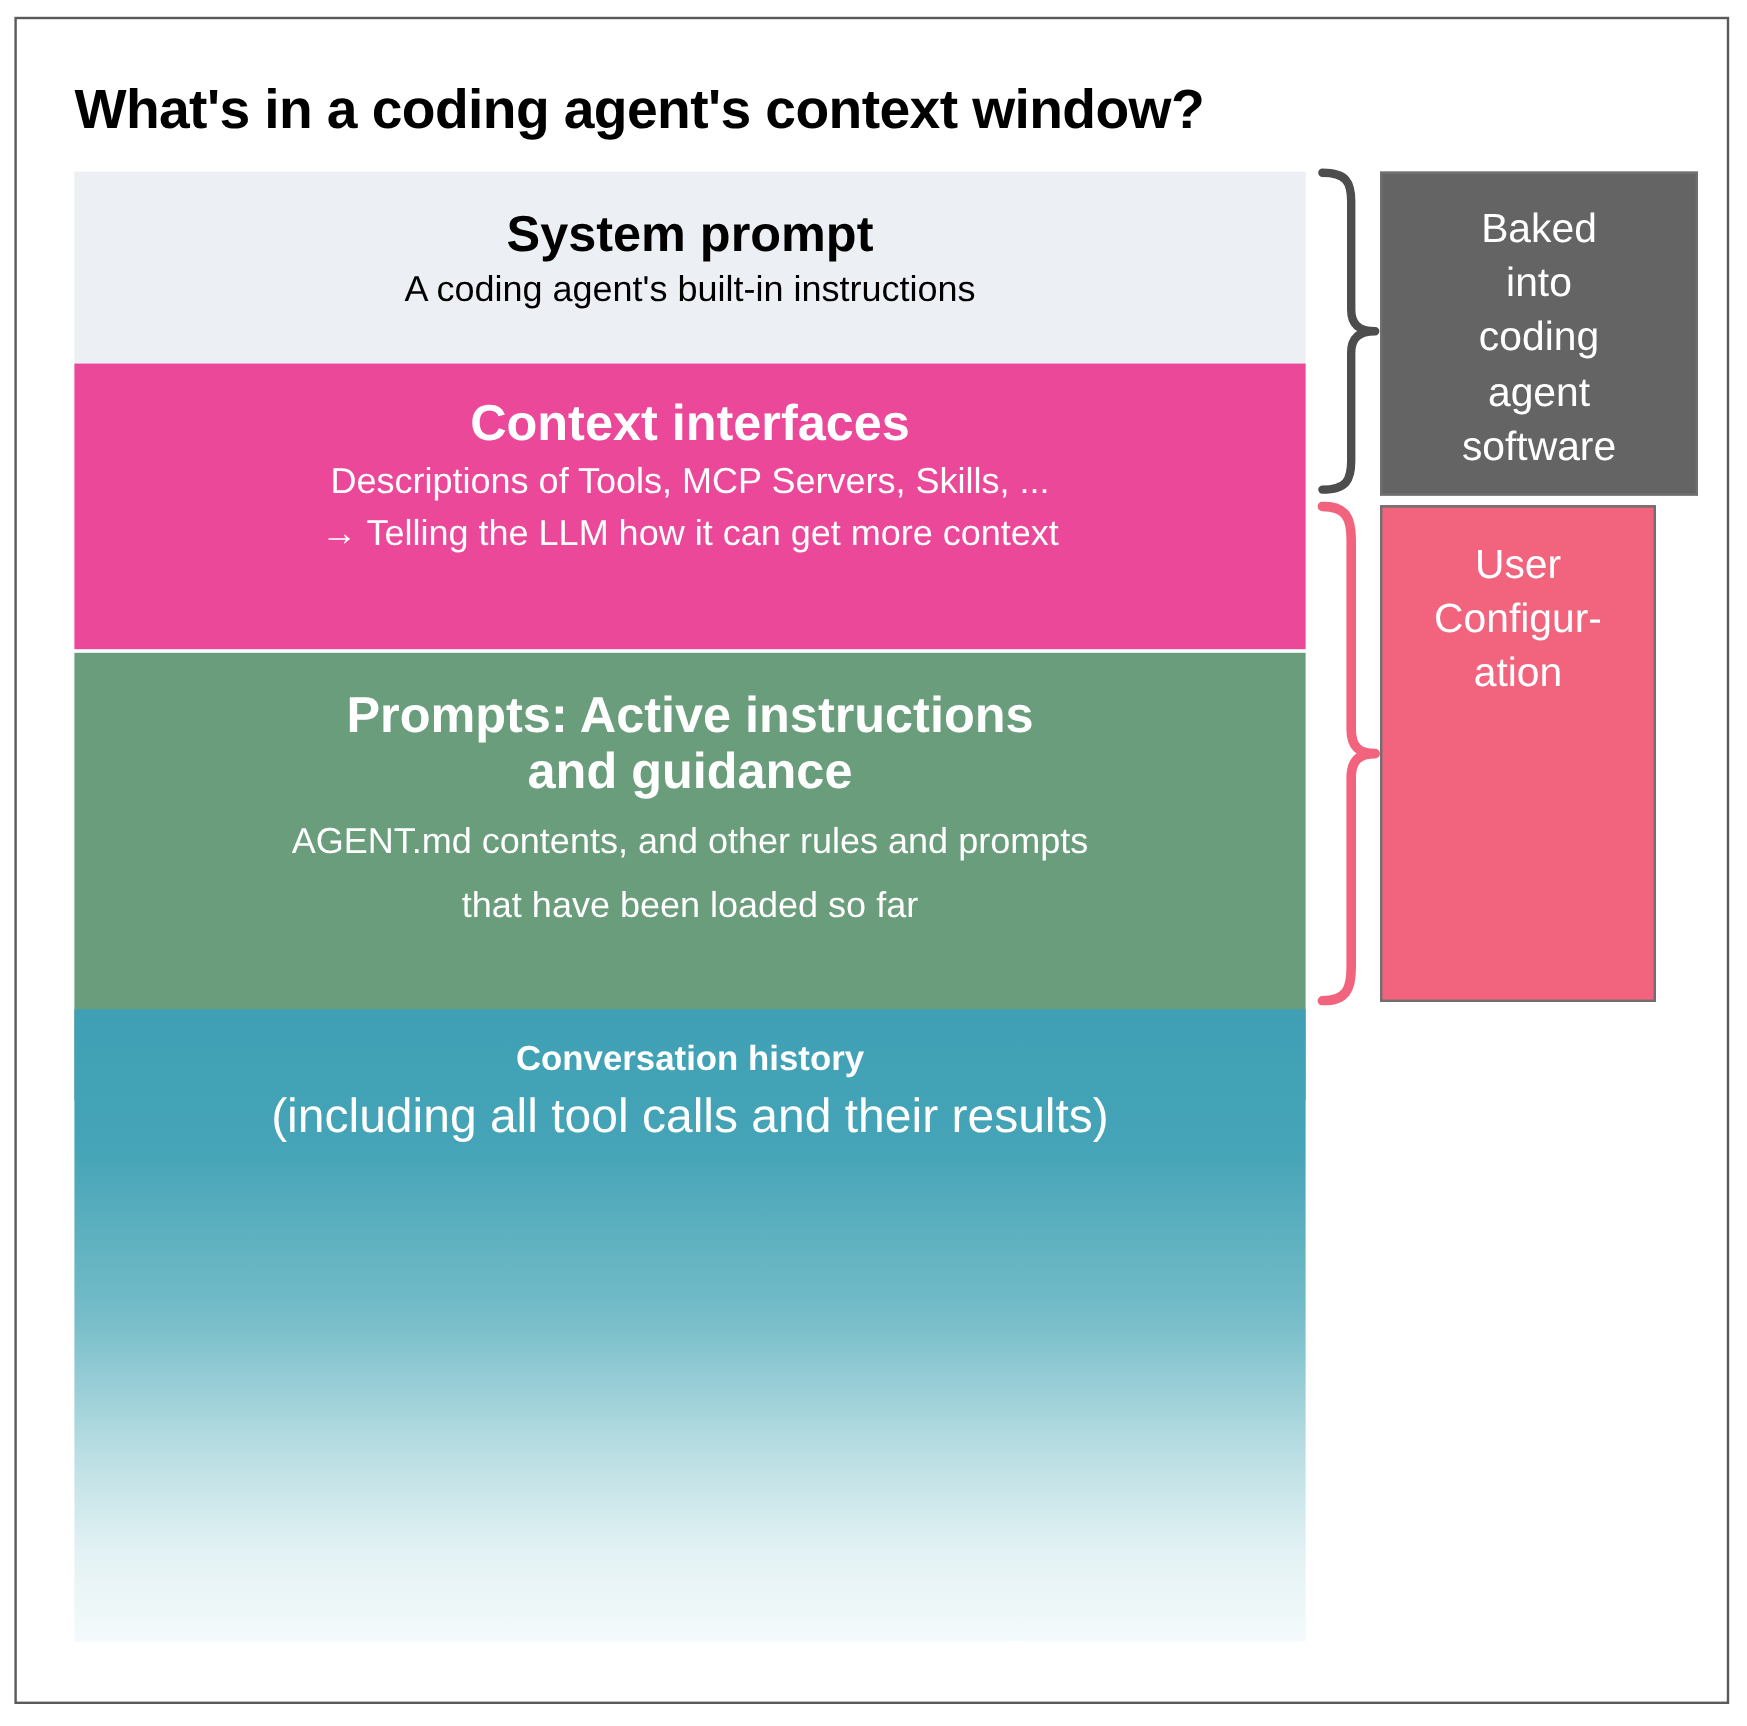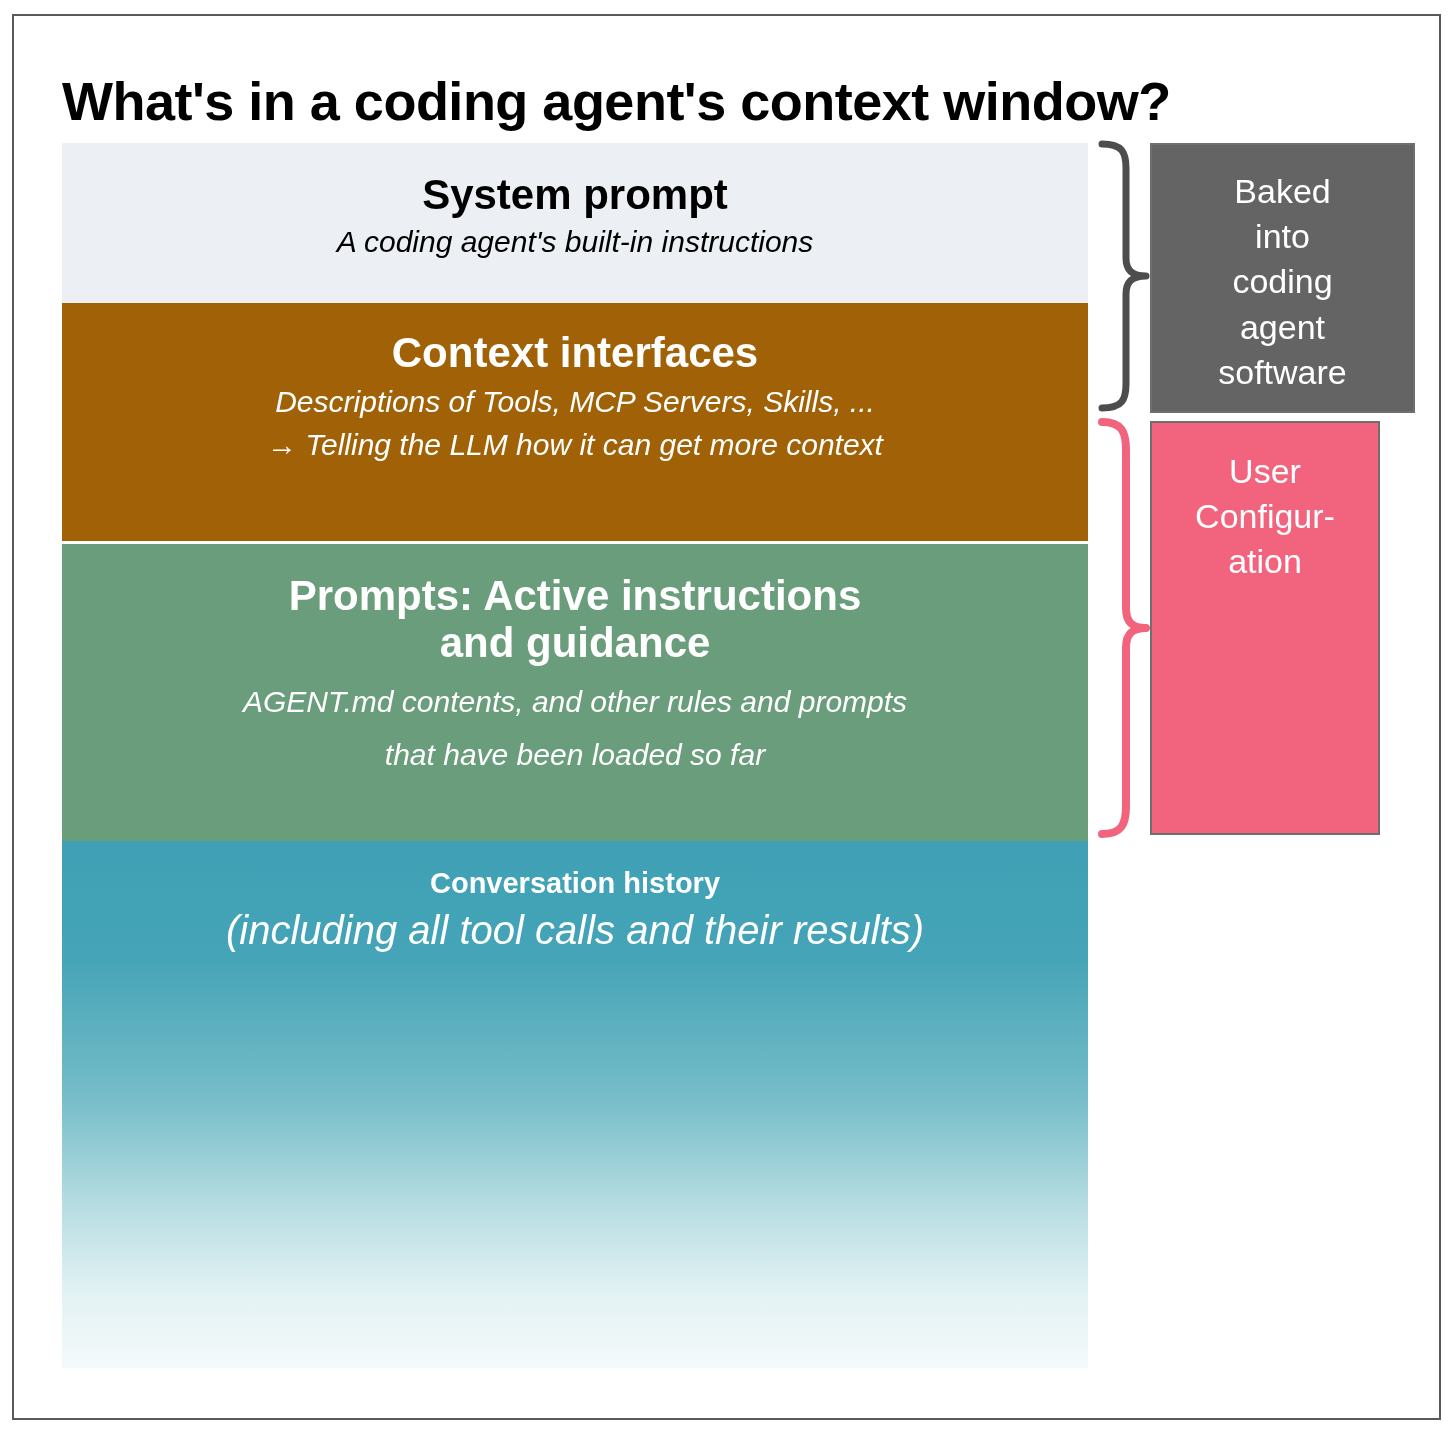--- a/index.html
+++ b/index.html
@@ -30,21 +30,21 @@
     border: 2px solid #5a5a5a;
     box-sizing: border-box;
     pointer-events: none;
   }
 
   .page-title {
     position: absolute;
     left: 62px;
     top: 34px;
     width: 1330px;
-    font-size: 54px;
+    font-size: 46px;
     font-weight: 700;
     color: #000000;
     letter-spacing: -0.5px;
     line-height: 1.15;
     white-space: nowrap;
   }
 
   
   .stack {
     position: absolute;
@@ -64,39 +64,38 @@
   }
 
   .band-title {
     font-weight: 700;
     line-height: 1.12;
     margin: 0;
   }
   .band-sub {
     line-height: 1.18;
     margin: 0;
-    font-style: italic;
   }
 
   
   .band-system {
     top: 0;
     height: 167px;
     background: #eceff3;
     color: #000000;
     padding-top: 28px;
   }
   .band-system .band-title { font-size: 42px; }
   .band-system .band-sub { font-size: 30px; margin-top: 6px; }
 
   
   .band-context {
     top: 160px;
     height: 238px;
-    background: #a16207;
+    background: #ec4899;
     color: #ffffff;
     padding-top: 26px;
   }
   .band-context .band-title { font-size: 42px; }
   .band-context .band-sub { font-size: 30px; margin-top: 8px; }
 
   
   .band-prompts {
     top: 401px;
     height: 373px;

